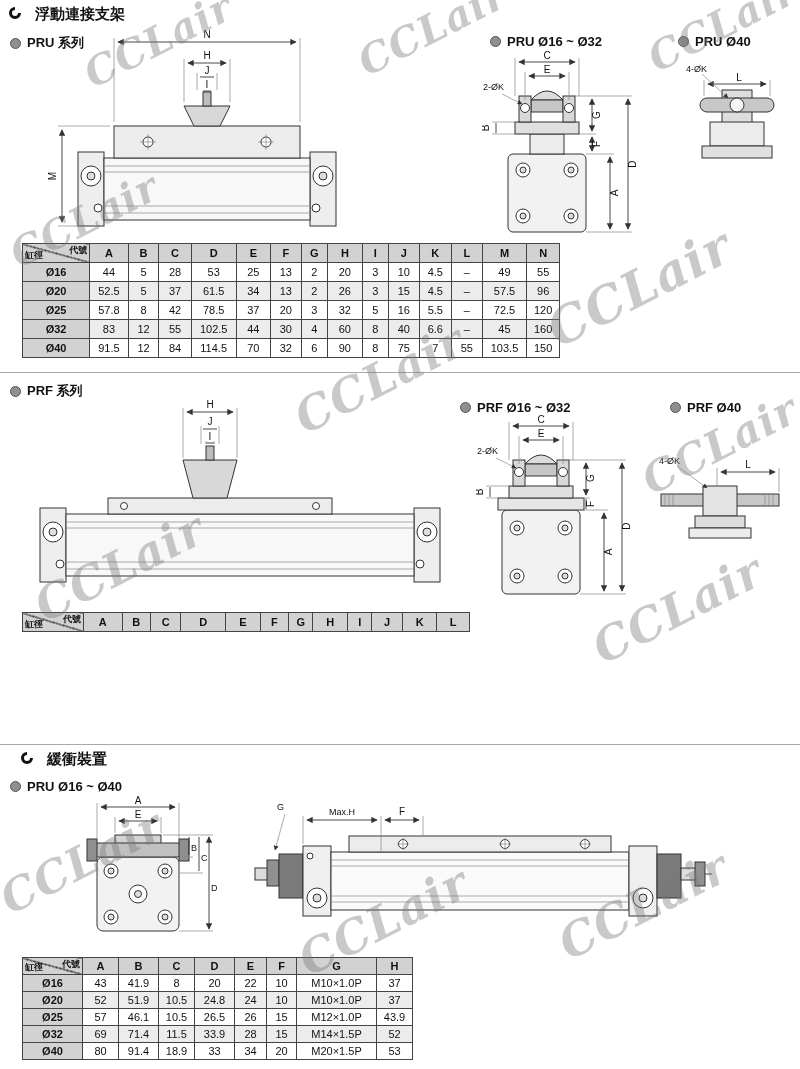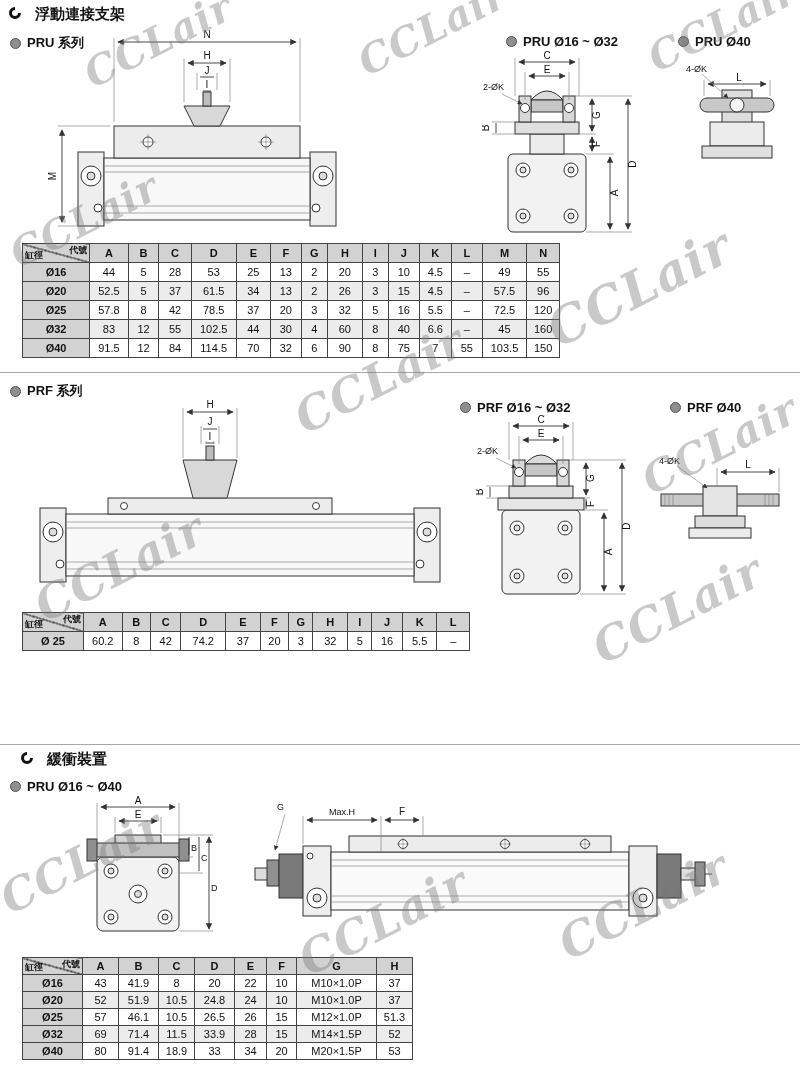--- a/index.html
+++ b/index.html
@@ -51,21 +51,21 @@
     <span><svg width="14" height="14" viewBox="0 0 14 14">
           <path d="M7 1 A6 6 0 1 0 13 7 L10 7 A3 3 0 1 1 7 4 Z" fill="#111"></path>
         </svg></span>
     <span>浮動連接支架</span>
   </div>
 
   <div class="sub-label" style="left:10px;top:34px">
     <span class="dot"></span>
     <span>PRU 系列</span>
   </div>
-  <div class="sub-label" style="left:506px;top:34px">
+  <div class="sub-label" style="left:490px;top:34px">
     <span class="dot"></span>
     <span>PRU Ø16 ~ Ø32</span>
   </div>
   <div class="sub-label" style="left:678px;top:34px">
     <span class="dot"></span>
     <span>PRU Ø40</span>
   </div>
 
   <div class="draw" style="left:48px;top:26px">
     <svg width="300" height="212" viewBox="0 0 300 212">
@@ -463,35 +463,20 @@
           <th>F</th>
           <th>G</th>
           <th>H</th>
           <th>I</th>
           <th>J</th>
           <th>K</th>
           <th>L</th>
         </tr>
       </thead>
     <tbody>
-        <tr>
-          <th>Ø 25</th>
-          <td>60.2</td>
-          <td>8</td>
-          <td>42</td>
-          <td>74.2</td>
-          <td>37</td>
-          <td>20</td>
-          <td>3</td>
-          <td>32</td>
-          <td>5</td>
-          <td>16</td>
-          <td>5.5</td>
-          <td>–</td>
-        </tr>
       </tbody>
   </table>
 
   <div class="divider" style="top:744px"></div>
 
   <div class="sec-title" style="left:20px;top:750px">
     <span><svg width="14" height="14" viewBox="0 0 14 14">
           <path d="M7 1 A6 6 0 1 0 13 7 L10 7 A3 3 0 1 1 7 4 Z" fill="#111"></path>
         </svg></span>
     <span>緩衝裝置</span>
@@ -638,21 +623,21 @@
         </tr>
         <tr>
           <th>Ø25</th>
           <td>57</td>
           <td>46.1</td>
           <td>10.5</td>
           <td>26.5</td>
           <td>26</td>
           <td>15</td>
           <td>M12×1.0P</td>
-          <td>51.3</td>
+          <td>43.9</td>
         </tr>
         <tr>
           <th>Ø32</th>
           <td>69</td>
           <td>71.4</td>
           <td>11.5</td>
           <td>33.9</td>
           <td>28</td>
           <td>15</td>
           <td>M14×1.5P</td>

